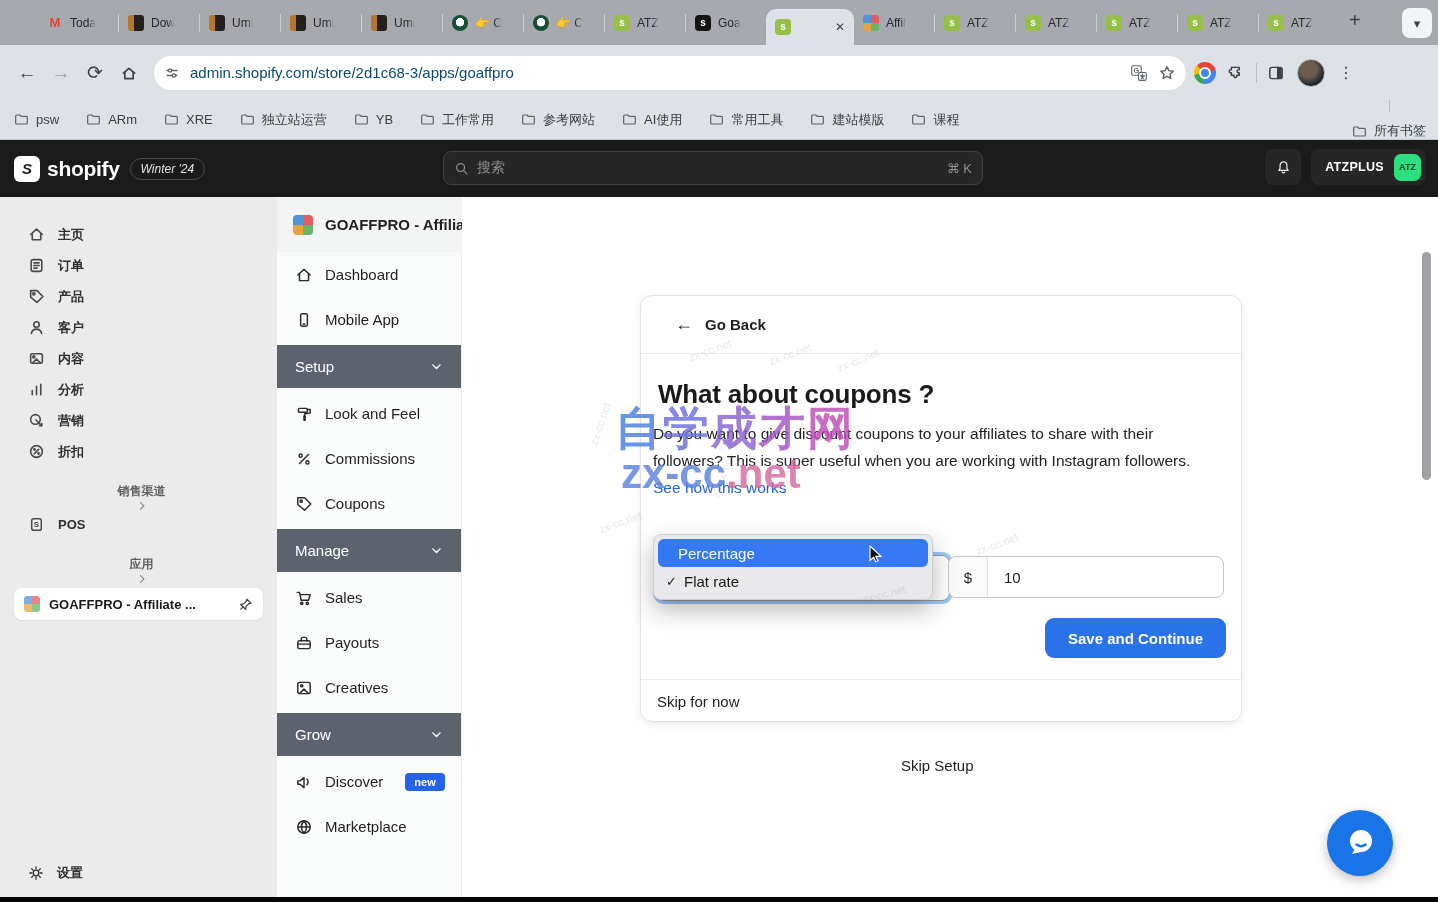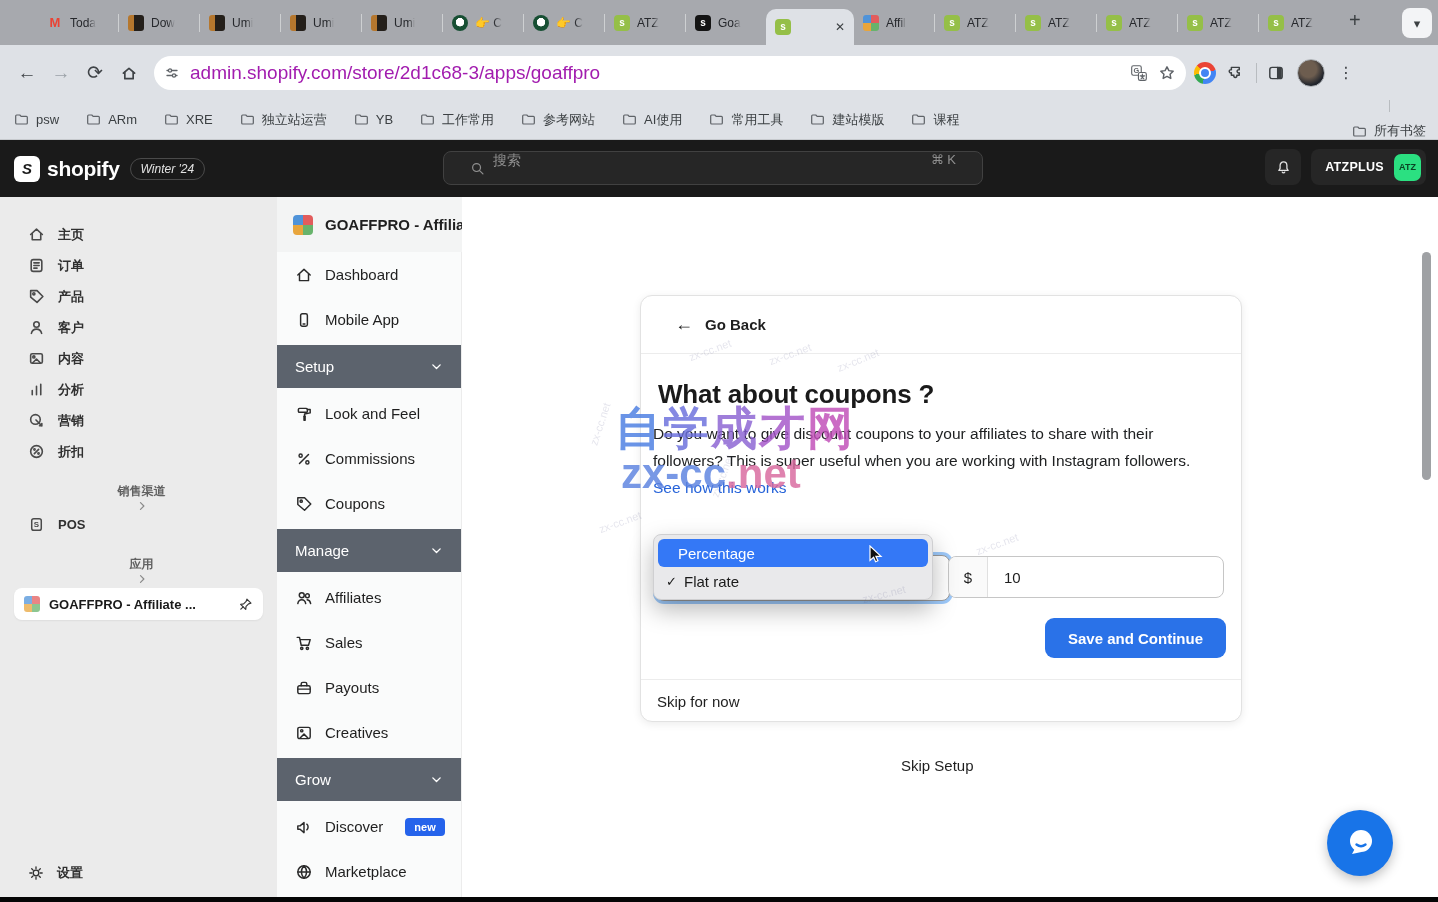--- a/index.html
+++ b/index.html
@@ -26,39 +26,39 @@
   .fav.shopify{background:#95bf47;color:#fff;}
   .fav.black-bag{background:#141414;color:#fff;}
   .fav.puzzle{border-radius:3px;background:conic-gradient(#e25c5c 0 25%,#67b36b 0 50%,#e8a53c 0 75%,#4f93d9 0);}
   #newtab{font-size:20px;color:#3c4043;padding:0 10px 4px 10px;align-self:center;}
   #tabchev{right:6px;top:8px;width:30px;height:30px;background:#f3f4f6;border-radius:8px;display:flex;align-items:center;justify-content:center;color:#3c4043;font-size:13px;}
 
   #toolbar{left:0;top:45px;width:1438px;height:55px;background:#dee1e6;display:flex;align-items:center;}
   .navbtn{width:34px;height:34px;display:flex;align-items:center;justify-content:center;color:#3f4347;font-size:19px;}
   .navbtn.dim{color:#9aa0a6;}
   #urlpill{height:34px;flex:1;max-width:1012px;background:#fff;border-radius:17px;margin:0 8px;display:flex;align-items:center;padding:0 10px;}
-  #urltext{font-size:19px;color:#a21caf;flex:1;margin-left:10px;white-space:nowrap;overflow:hidden;}
+  #urltext{font-size:15px;color:#0c4a6e;flex:1;margin-left:10px;white-space:nowrap;overflow:hidden;}
   #toolbar-right{display:flex;align-items:center;gap:4px;margin-right:8px;}
   .tb-div{width:1px;height:20px;background:#b8bcc0;margin:0 6px;}
   #avatar{width:26px;height:26px;border-radius:50%;background:radial-gradient(circle at 40% 35%,#6d5d4f 0 35%,#20242c 70%);border:1px solid #aeb2b6;}
   #chrome-ic{width:22px;height:22px;border-radius:50%;background:conic-gradient(from -45deg,#ea4335 0 33%,#4285f4 0 66%,#34a853 0 85%,#fbbc05 0);position:relative;}
   #chrome-ic::after{content:"";position:absolute;inset:5px;border-radius:50%;background:#4285f4;border:2px solid #fff;}
 
   #bookmarks{left:0;top:100px;width:1438px;height:40px;background:#dee1e6;border-bottom:1px solid #c6c9cd;display:flex;align-items:center;padding-left:14px;box-sizing:border-box;}
   .bm{display:flex;align-items:center;gap:7px;margin-right:27px;font-size:13px;color:#3c4043;white-space:nowrap;}
   #bm-right{position:absolute;right:12px;top:0;height:40px;display:flex;align-items:center;gap:10px;}
   .bm-sep{width:1px;height:20px;background:#b8bcc0;}
 
   
   #sh-header{left:0;top:140px;width:1438px;height:57px;background:#1a1a1a;display:flex;align-items:center;}
   #sh-logo{display:flex;align-items:center;gap:7px;margin-left:14px;}
   #sh-logo .bag{width:26px;height:26px;border-radius:6px;background:#fff;color:#1a1a1a;font-weight:800;font-size:15px;display:flex;align-items:center;justify-content:center;font-style:italic;}
   #sh-logo .word{color:#fff;font-size:21px;font-weight:800;letter-spacing:-.3px;}
   #winter-badge{margin-left:10px;border:1px solid #4a4a4a;border-radius:12px;color:#e3e3e3;font-size:12px;font-style:italic;padding:3px 10px;}
-  #sh-search{position:absolute;left:443px;top:151px;width:540px;height:34px;background:#262626;border:1px solid #414141;border-radius:8px;display:flex;padding:0 26px;box-sizing:border-box;color:#8f8f8f;}
+  #sh-search{position:absolute;left:443px;top:151px;width:540px;height:34px;background:#262626;border:1px solid #414141;border-radius:8px;display:flex;align-items:center;padding:0 10px;box-sizing:border-box;color:#8f8f8f;}
   #sh-search .ph{font-size:14px;margin-left:8px;flex:1;}
   #sh-search .kbd{font-size:13px;color:#8f8f8f;}
   #sh-right{position:absolute;right:12px;top:149px;display:flex;align-items:center;gap:10px;}
   #bell-btn{width:36px;height:36px;background:#262626;border-radius:8px;display:flex;align-items:center;justify-content:center;color:#e3e3e3;}
   #acct{height:36px;background:#262626;border-radius:8px;display:flex;align-items:center;gap:10px;padding:0 5px 0 14px;}
   #acct .nm{color:#fff;font-size:12.5px;font-weight:700;letter-spacing:.3px;}
   #acct .av{width:27px;height:27px;border-radius:7px;background:#2be081;color:#0a4424;font-size:9px;font-weight:800;display:flex;align-items:center;justify-content:center;}
 
   
   #sidebar{left:0;top:197px;width:277px;height:700px;background:#ebebeb;box-sizing:border-box;padding-top:22px;}
@@ -607,31 +607,20 @@
       <span>Manage</span>
       <span class="ic" style="color: rgb(255, 255, 255);">
         <svg width="13" height="13" viewBox="0 0 16 16" fill="none" stroke="currentColor" stroke-width="1.7" stroke-linecap="round" stroke-linejoin="round">
           <path d="M3.5 6 8 10.5 12.5 6"></path>
         </svg>
       </span>
     </div>
     <div class="an-item">
       <span class="ic">
         <svg width="18" height="18" viewBox="0 0 16 16" fill="none" stroke="currentColor" stroke-width="1.3" stroke-linecap="round" stroke-linejoin="round">
-          <circle cx="6" cy="5.5" r="2.2"></circle>
-          <path d="M2.5 13c.4-2.4 1.8-3.5 3.5-3.5s3.1 1.1 3.5 3.5"></path>
-          <circle cx="11" cy="6" r="1.7"></circle>
-          <path d="M10.8 9.6c1.7.2 2.8 1.3 3.1 3.4"></path>
-        </svg>
-      </span>
-      <span>Affiliates</span>
-    </div>
-    <div class="an-item">
-      <span class="ic">
-        <svg width="18" height="18" viewBox="0 0 16 16" fill="none" stroke="currentColor" stroke-width="1.3" stroke-linecap="round" stroke-linejoin="round">
           <path d="M2 3h2l1.5 7H12l1.5-5H4.6"></path>
           <circle cx="6" cy="12.7" r="1"></circle>
           <circle cx="11" cy="12.7" r="1"></circle>
         </svg>
       </span>
       <span>Sales</span>
     </div>
     <div class="an-item">
       <span class="ic">
         <svg width="18" height="18" viewBox="0 0 16 16" fill="none" stroke="currentColor" stroke-width="1.3" stroke-linecap="round" stroke-linejoin="round">

